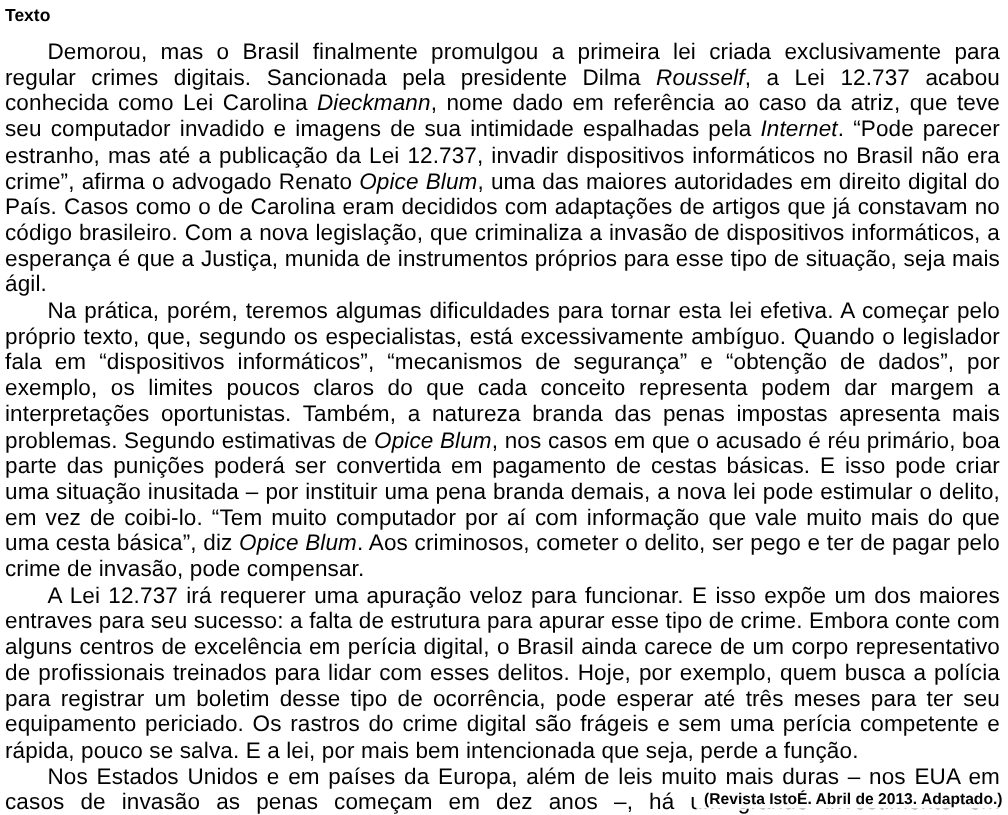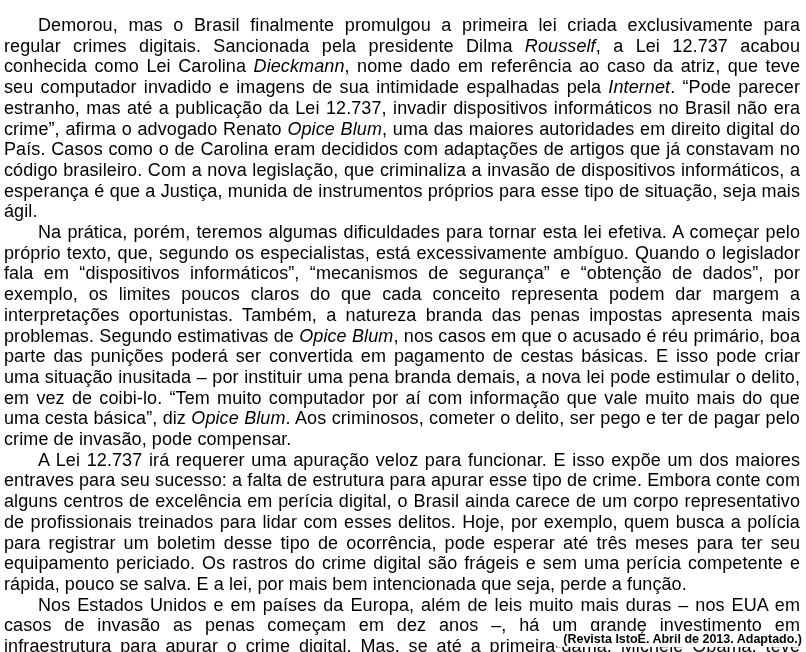--- a/index.html
+++ b/index.html
@@ -53,20 +53,21 @@
     font-weight: bold;
     line-height: 16px;
     background: #ffffff;
     padding-left: 6px;
   }
 </style>
 </head>
 <body>
 
 <div class="page">
+  <div class="section-label">Texto</div>
 
 
   <div class="article-body">
       <p>Demorou, mas o Brasil finalmente promulgou a primeira lei criada exclusivamente para regular crimes digitais. Sancionada pela presidente Dilma <i>Rousself</i>, a Lei 12.737 acabou conhecida como Lei Carolina <i>Dieckmann</i>, nome dado em referência ao caso da atriz, que teve seu computador invadido e imagens de sua intimidade espalhadas pela <i>Internet</i>. “Pode parecer estranho, mas até a publicação da Lei 12.737, invadir dispositivos informáticos no Brasil não era crime”, afirma o advogado Renato <i>Opice Blum</i>, uma das maiores autoridades em direito digital do País. Casos como o de Carolina eram decididos com adaptações de artigos que já constavam no código brasileiro. Com a nova legislação, que criminaliza a invasão de dispositivos informáticos, a esperança é que a Justiça, munida de instrumentos próprios para esse tipo de situação, seja mais ágil.</p>
       <p>Na prática, porém, teremos algumas dificuldades para tornar esta lei efetiva. A começar pelo próprio texto, que, segundo os especialistas, está excessivamente ambíguo. Quando o legislador fala em “dispositivos informáticos”, “mecanismos de segurança” e “obtenção de dados”, por exemplo, os limites poucos claros do que cada conceito representa podem dar margem a interpretações oportunistas. Também, a natureza branda das penas impostas apresenta mais problemas. Segundo estimativas de <i>Opice Blum</i>, nos casos em que o acusado é réu primário, boa parte das punições poderá ser convertida em pagamento de cestas básicas. E isso pode criar uma situação inusitada – por instituir uma pena branda demais, a nova lei pode estimular o delito, em vez de coibi-lo. “Tem muito computador por aí com informação que vale muito mais do que uma cesta básica”, diz <i>Opice Blum</i>. Aos criminosos, cometer o delito, ser pego e ter de pagar pelo crime de invasão, pode compensar.</p>
       <p>A Lei 12.737 irá requerer uma apuração veloz para funcionar. E isso expõe um dos maiores entraves para seu sucesso: a falta de estrutura para apurar esse tipo de crime. Embora conte com alguns centros de excelência em perícia digital, o Brasil ainda carece de um corpo representativo de profissionais treinados para lidar com esses delitos. Hoje, por exemplo, quem busca a polícia para registrar um boletim desse tipo de ocorrência, pode esperar até três meses para ter seu equipamento periciado. Os rastros do crime digital são frágeis e sem uma perícia competente e rápida, pouco se salva. E a lei, por mais bem intencionada que seja, perde a função.</p>
       <p>Nos Estados Unidos e em países da Europa, além de leis muito mais duras – nos EUA em casos de invasão as penas começam em dez anos –, há um grande investimento em infraestrutura para apurar o crime digital. Mas, se até a primeira-dama, Michele Obama, teve dados de seus cartões de créditos <i>hackeados</i> (em meados de março), é evidente que ainda há muito o que ser feito para que a <i>Internet</i> se torne um ambiente seguro. A Lei Carolina <i>Dieckmann</i> é um marco importante nesse sentido no Brasil, mas, sem investimento e leis complementares, o caminho que ela abre pode se fechar rapidamente.</p>
     </div>
 
   <div class="attribution">(Revista IstoÉ. Abril de 2013. Adaptado.)</div>

